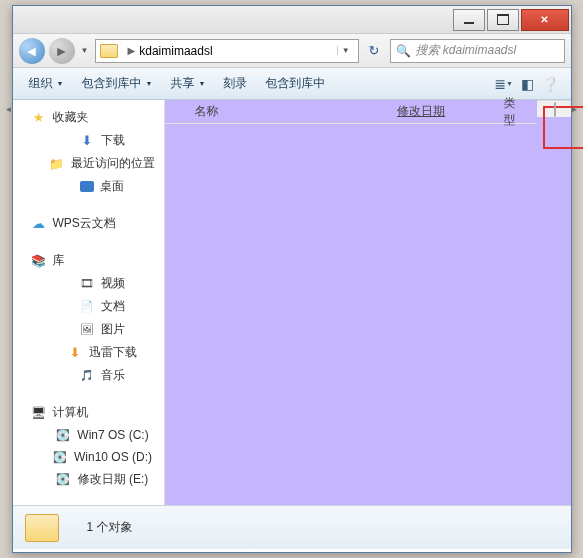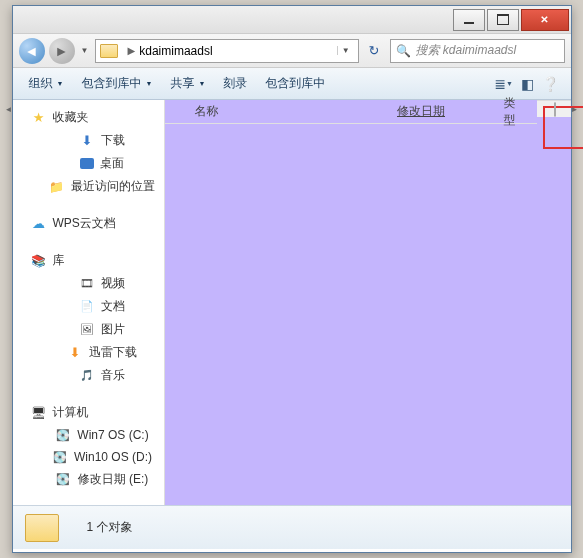--- a/index.html
+++ b/index.html
@@ -135,26 +135,26 @@
       <div class="side-group">
         <div class="side-header">
             <span class="side-ico star-ico"></span>
             <span>收藏夹</span>
           </div>
         <div class="side-item">
             <span class="side-ico dl-ico"></span>
             <span>下载</span>
           </div>
         <div class="side-item">
+            <span class="side-ico recent-ico"></span>
+            <span>最近访问的位置</span>
+          </div>
+        <div class="side-item">
             <span class="side-ico desk-ico"></span>
             <span>桌面</span>
-          </div>
-        <div class="side-item">
-            <span class="side-ico recent-ico"></span>
-            <span>最近访问的位置</span>
           </div>
       </div>
       <div class="side-group">
         <div class="side-header">
             <span class="side-ico wps-ico"></span>
             <span>WPS云文档</span>
           </div>
       </div>
       <div class="side-group">
         <div class="side-header">

